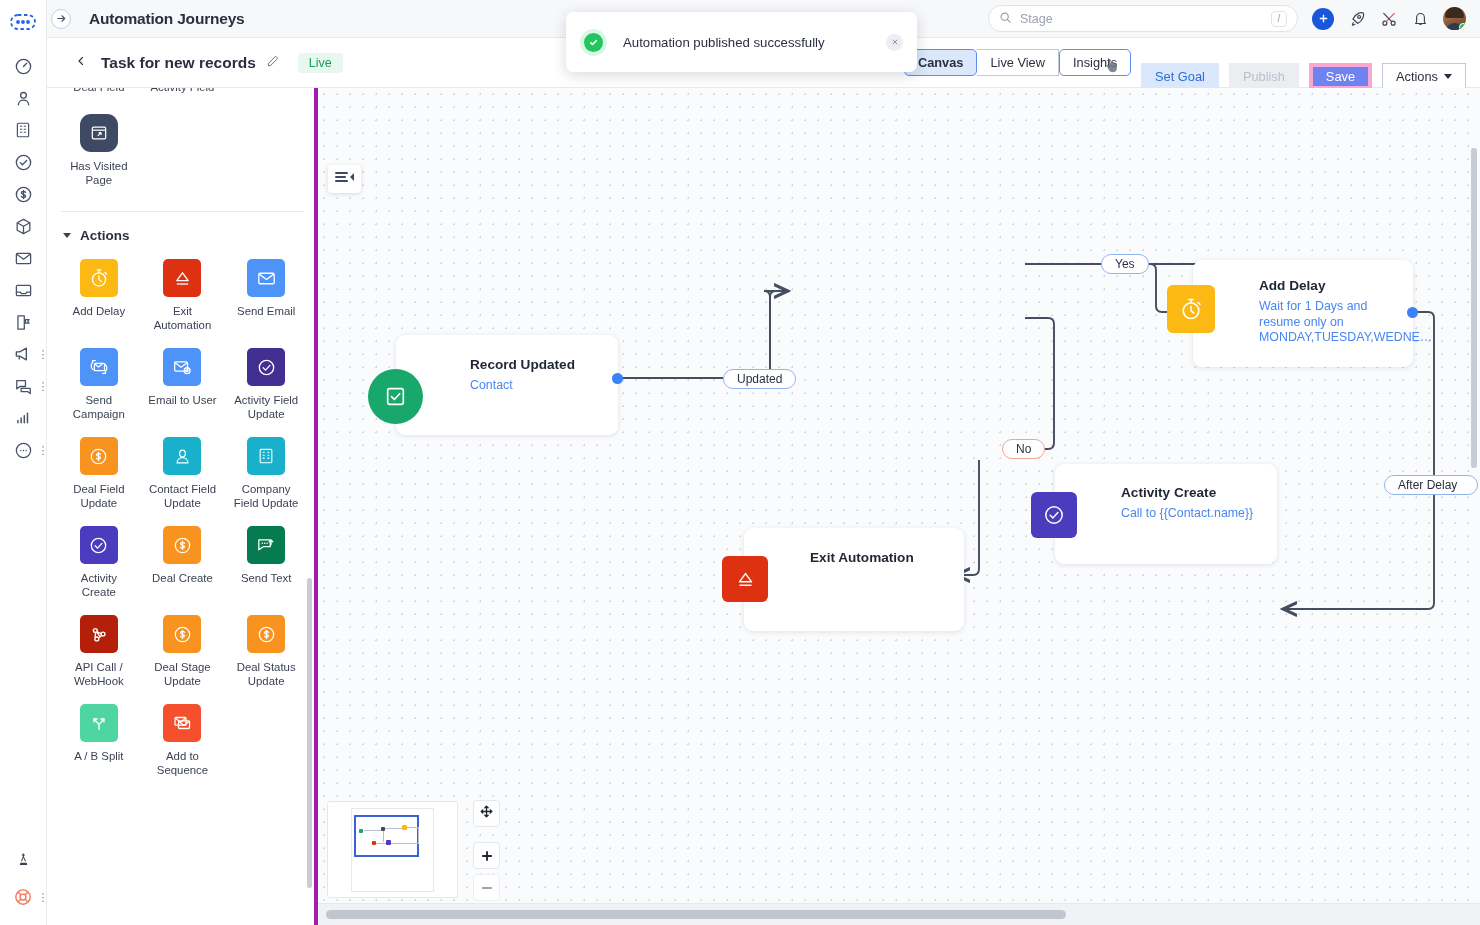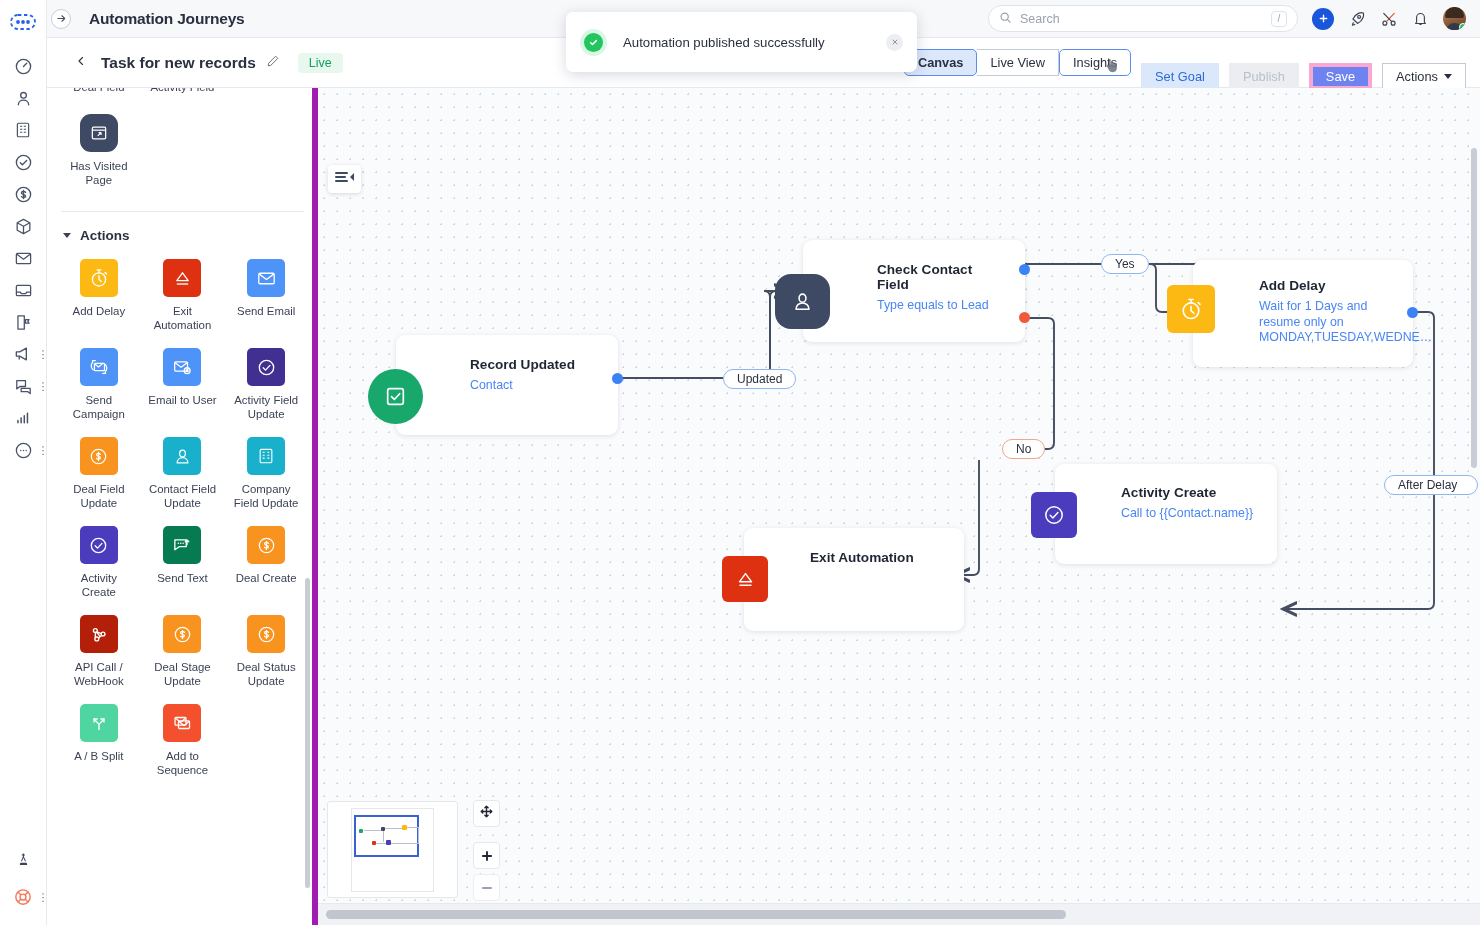--- a/index.html
+++ b/index.html
@@ -123,21 +123,21 @@
   }
   #toast .msg { margin-left: 16px; font-size: 13.2px; color: #2b3040; flex: 1; }
   #toast .x {
     width: 17px;height:17px;border-radius:50%;background:#eceef2;color:#8c93a1;
     display:flex;align-items:center;justify-content:center;font-size:10px;
   }
 
   
   #panel {
     position: absolute; left: 47px; top: 88px; width: 271px; height: 837px;
-    background: #fff; border-right: 6px solid #a21caf; overflow: hidden;
+    background: #fff; border-right: 4px solid #a21caf; overflow: hidden;
   }
   #panel-inner { position: absolute; left: 0; top: -8px; width: 271px; }
   .divider { height: 1px; background: #e7e9ee; margin: 14px 14px 0 14px; }
   .sec-head {
     display: flex; align-items: center; gap: 9px;
     padding: 16px 0 10px 16px; font-size: 13.5px; font-weight: bold; color: #2b3040;
   }
   .caret-sm { width:0;height:0;border-left:4.5px solid transparent;border-right:4.5px solid transparent;border-top:5.5px solid #3b4254; }
   .tile-grid { display: grid; grid-template-columns: repeat(3, 1fr); gap: 0px 0px; padding: 0 10px; }
   .tile {
@@ -404,21 +404,21 @@
     <div id="app-title">Automation Journeys</div>
 
     <div id="topbar-right">
       <div id="search-box">
         <span>
           <svg width="13" height="13" viewBox="0 0 24 24" fill="none" stroke="#9aa1b0" stroke-width="2.2" stroke-linecap="round">
               <circle cx="10.5" cy="10.5" r="6.6"></circle>
               <path d="M15.4 15.4L20.5 20.5"></path>
             </svg>
         </span>
-        <span class="ph">Search</span>
+        <span class="ph">Stage</span>
         <span class="slash">/</span>
       </div>
       <div class="circ-add">
         <svg width="11" height="11" viewBox="0 0 24 24" fill="none" stroke="#fff" stroke-width="3" stroke-linecap="round">
             <path d="M12 5v14M5 12h14"></path>
           </svg>
       </div>
       <div class="ticon">
         <svg width="18" height="18" viewBox="0 0 24 24" fill="none" stroke="#3b4254" stroke-width="1.6" stroke-linejoin="round">
             <path d="M14.5 4.2c3.6-1.3 5.9-.2 5.9-.2s1 2.4-.3 5.9c-1.2 3.2-4.1 6.4-7.3 8L9.9 15 6.6 12c1.7-3.3 4.8-6.5 7.9-7.8z"></path>
@@ -625,43 +625,43 @@
           <div class="sq" style="background:#4b3bbd">
             <svg width="21" height="21" viewBox="0 0 24 24" fill="none" stroke="#fff" stroke-width="1.5" stroke-linecap="round">
                 <circle cx="12" cy="12" r="8.2"></circle>
                 <path d="M8.2 12.3l2.7 2.7 5-5.4"></path>
               </svg>
           </div>
           <div class="lbl">Activity Create</div>
         </div>
 
         <div class="tile">
+          <div class="sq" style="background:#f7931e">
+            <svg width="21" height="21" viewBox="0 0 24 24" fill="none" stroke="#fff" stroke-width="1.4" stroke-linecap="round">
+                <circle cx="12" cy="12" r="8.2"></circle>
+                <path d="M12 7.4v9.2M14.2 9.6c-.4-.7-1.2-1.1-2.2-1.1-1.2 0-2.2.7-2.2 1.6 0 2.2 4.4 1.2 4.4 3.4 0 .9-1 1.6-2.2 1.6-1 0-1.9-.4-2.2-1.1"></path>
+              </svg>
+          </div>
+          <div class="lbl">Deal Create</div>
+        </div>
+
+        <div class="tile">
           <div class="sq" style="background:#067a51">
             <svg width="22" height="22" viewBox="0 0 24 24" fill="none" stroke="#fff" stroke-width="1.4" stroke-linejoin="round">
                 <path d="M4.2 6.4h12.4v7.4H9l-4.8 3.4z"></path>
                 <circle cx="8" cy="10" r=".85" fill="#fff" stroke="none"></circle>
                 <circle cx="10.6" cy="10" r=".85" fill="#fff" stroke="none"></circle>
                 <circle cx="13.2" cy="10" r=".85" fill="#fff" stroke="none"></circle>
                 <path d="M17.5 11.5v-5M15.6 8.4l1.9-1.9 1.9 1.9" stroke-linecap="round"></path>
               </svg>
           </div>
           <div class="lbl">Send Text</div>
         </div>
 
         <div class="tile">
-          <div class="sq" style="background:#f7931e">
-            <svg width="21" height="21" viewBox="0 0 24 24" fill="none" stroke="#fff" stroke-width="1.4" stroke-linecap="round">
-                <circle cx="12" cy="12" r="8.2"></circle>
-                <path d="M12 7.4v9.2M14.2 9.6c-.4-.7-1.2-1.1-2.2-1.1-1.2 0-2.2.7-2.2 1.6 0 2.2 4.4 1.2 4.4 3.4 0 .9-1 1.6-2.2 1.6-1 0-1.9-.4-2.2-1.1"></path>
-              </svg>
-          </div>
-          <div class="lbl">Deal Create</div>
-        </div>
-
-        <div class="tile">
           <div class="sq" style="background:#b31f09">
             <svg width="22" height="22" viewBox="0 0 24 24" fill="none" stroke="#fff" stroke-width="1.5" stroke-linecap="round">
                 <circle cx="8" cy="8.3" r="2.1"></circle>
                 <circle cx="16.4" cy="12" r="2.1"></circle>
                 <circle cx="9.6" cy="17.4" r="2.1"></circle>
                 <path d="M9.5 9.9l3.1 4.2M14.3 11.6l-3.2-1.5M11.6 16.2l3.3-2.6M8.3 10.4l-.5 4.9"></path>
               </svg>
           </div>
           <div class="lbl">API Call / WebHook</div>
         </div>
@@ -760,34 +760,20 @@
             <path d="M8.2 12.2l2.7 2.7 5.1-5.6"></path>
           </svg>
       </div>
       <div class="body">
         <div class="title">Record Updated</div>
         <div class="sub">Contact</div>
       </div>
       <div class="port blue" style="right:-5px; top:38px;"></div>
     </div>
 
-    <div class="node" style="left:485px; top:152px; width:222px; height:102px;">
-      <div class="node-icon oct" style="background:#3e4a63">
-        <svg width="25" height="25" viewBox="0 0 24 24" fill="none" stroke="#fff" stroke-width="1.5" stroke-linejoin="round">
-            <ellipse cx="12" cy="8.8" rx="3.3" ry="3.9"></ellipse>
-            <path d="M5.8 19.4c0-3.6 2.8-6 6.2-6s6.2 2.4 6.2 6z"></path>
-          </svg>
-      </div>
-      <div class="body">
-        <div class="title">Check Contact Field</div>
-        <div class="sub">Type equals to Lead</div>
-      </div>
-      <div class="port blue" style="right:-5px; top:24px;"></div>
-      <div class="port red" style="right:-5px; top:72px;"></div>
-    </div>
 
     <div class="node" style="left:875px; top:172px; width:220px; height:107px;">
       <div class="node-icon sq" style="background:#fcb813; left:-26px; top:25px; width:48px; height:48px;">
         <svg width="26" height="26" viewBox="0 0 24 24" fill="none" stroke="#fff" stroke-width="1.5" stroke-linecap="round">
             <circle cx="12" cy="13.6" r="7.2"></circle>
             <path d="M12 13.6V9.6M12 13.6l2.6 2.2M10 3.2h4M12 3.2v3M18.6 6l1.7 1.7"></path>
           </svg>
       </div>
       <div class="body" style="padding:18px 16px 0 66px;">
         <div class="title">Add Delay</div>

